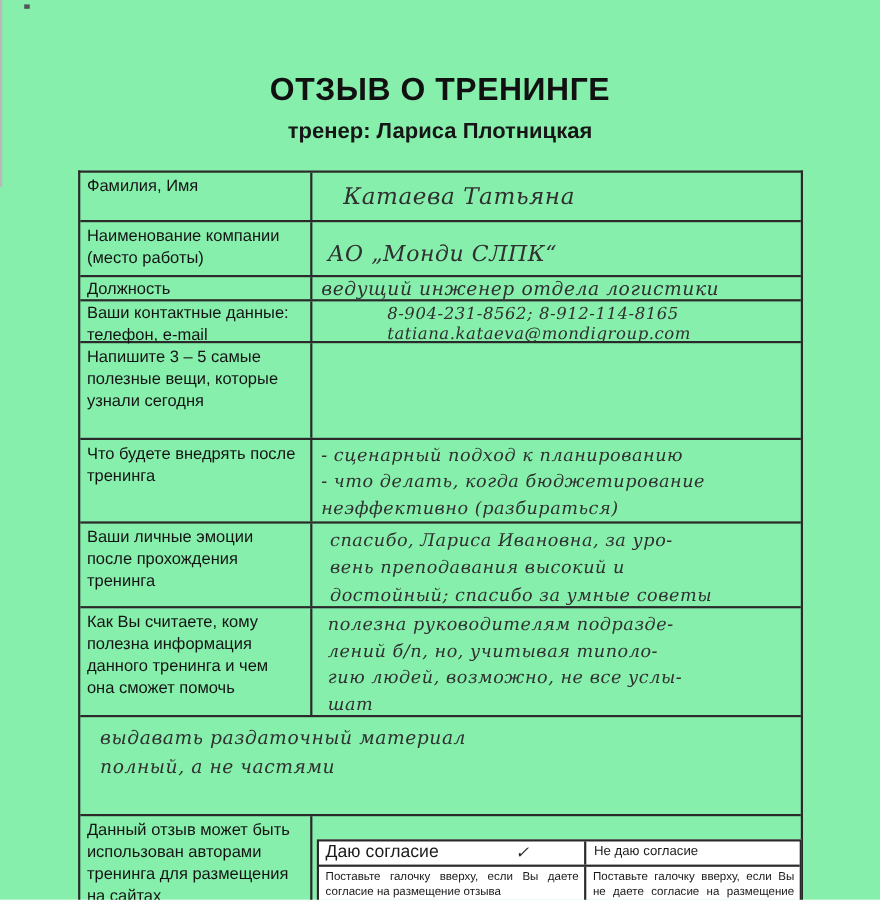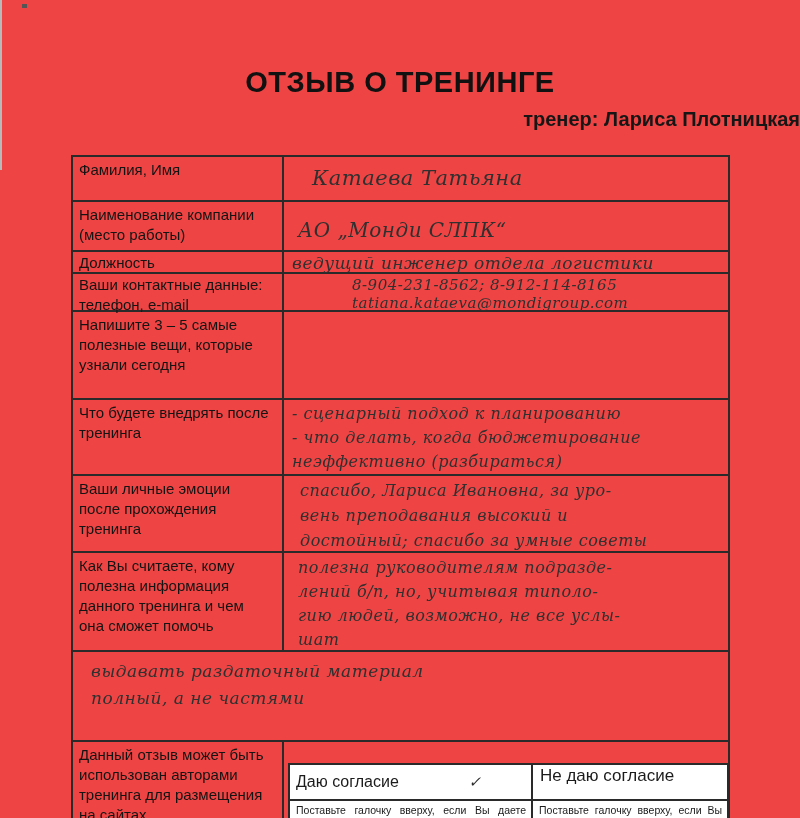--- a/index.html
+++ b/index.html
@@ -3,34 +3,34 @@
 <meta charset="utf-8">
 <style>
   html,body { margin:0; padding:0; }
   body {
     width:800px; height:818px;
     background:#ffffff;
     overflow:hidden;
     font-family:"Liberation Sans", sans-serif;
     color:#1b1b1b;
   }
-  .page { position:relative; width:800px; height:818px; background:#ef4444; }
+  .page { position:relative; width:800px; height:818px; background:#86efac; }
 
   
   .scan-edge { position:absolute; left:0; top:0; width:2px; height:170px; background:#b9b9b9; }
   .scan-speck { position:absolute; left:22px; top:4px; width:5px; height:4px; background:#555; }
 
   .title {
     margin:0; padding-top:66px;
     text-align:center;
     font-size:29px; font-weight:bold; letter-spacing:0.5px;
     color:#111;
   }
   .subtitle {
-    margin:9px 0 0; text-align:right;
+    margin:9px 0 0; text-align:center;
     font-size:20px; font-weight:bold; color:#161616;
   }
 
   .form-table {
     position:absolute; left:71px; top:155px; width:659px;
     border:2px solid #2a2a2a; border-bottom:none;
     box-sizing:border-box;
     background:transparent;
   }
   .trow { display:flex; border-bottom:2px solid #2a2a2a; box-sizing:border-box;justify-content:space-between; }
@@ -66,21 +66,21 @@
     width:243px; flex:none;
     border-right:2px solid #2a2a2a;
     font-size:16px; padding:1px 8px 2px 6px;
     display:flex; align-items:center;
   }
   .c-agree .check {
     margin-left:auto; margin-right:42px;
     font-family:"DejaVu Serif", serif; font-style:italic;
     font-size:15px; color:#2d2d2d;
   }
-  .c-disagree { flex:1; font-size:17px; padding:1px 6px 13px 7px; }
+  .c-disagree { flex:1; font-size:12px; padding:1px 6px 2px 7px; }
   .c-note {
     font-size:10.5px; line-height:14px;
     padding:2px 5px 3px 6px;
     text-align:justify;
     color:#191919;
   }
   .c-note.left { width:243px; flex:none; border-right:2px solid #2a2a2a; }
   .c-note.right { flex:1; }
 </style>
 </head>

